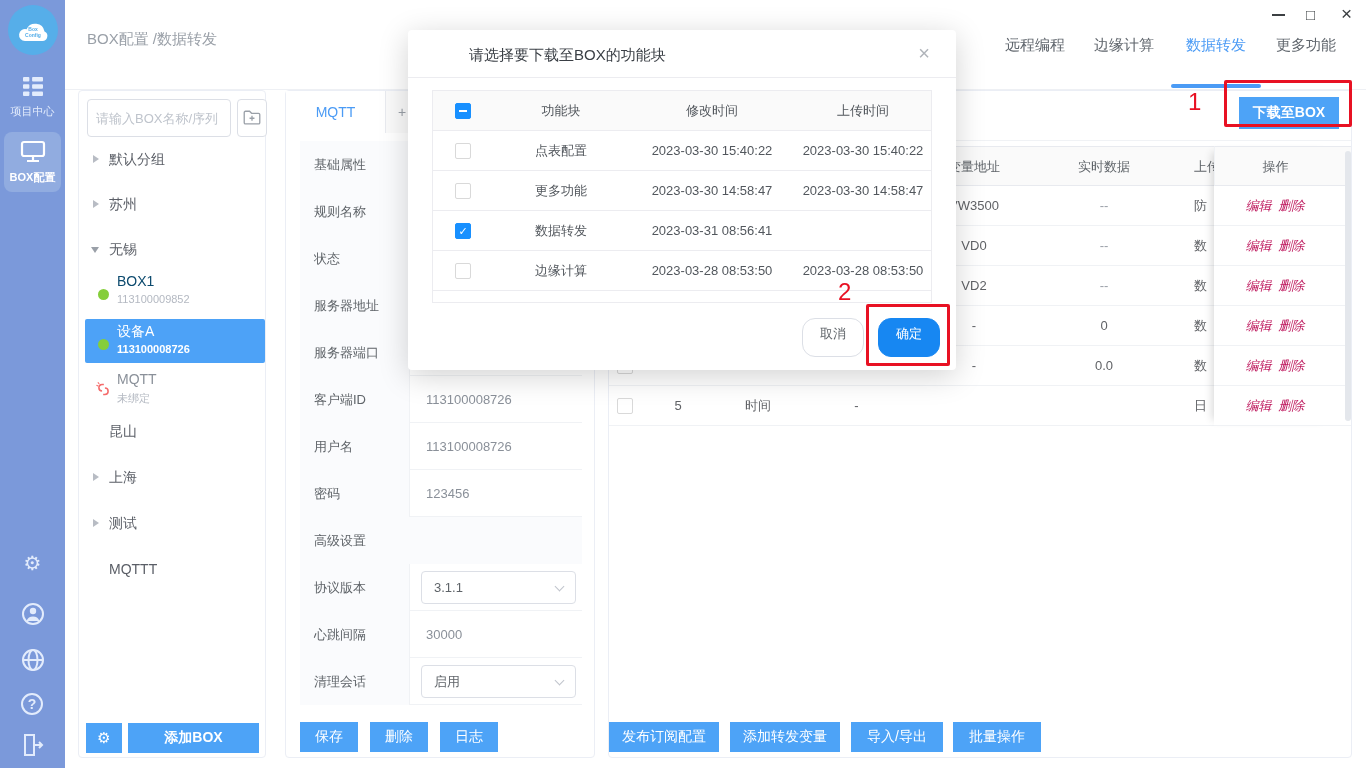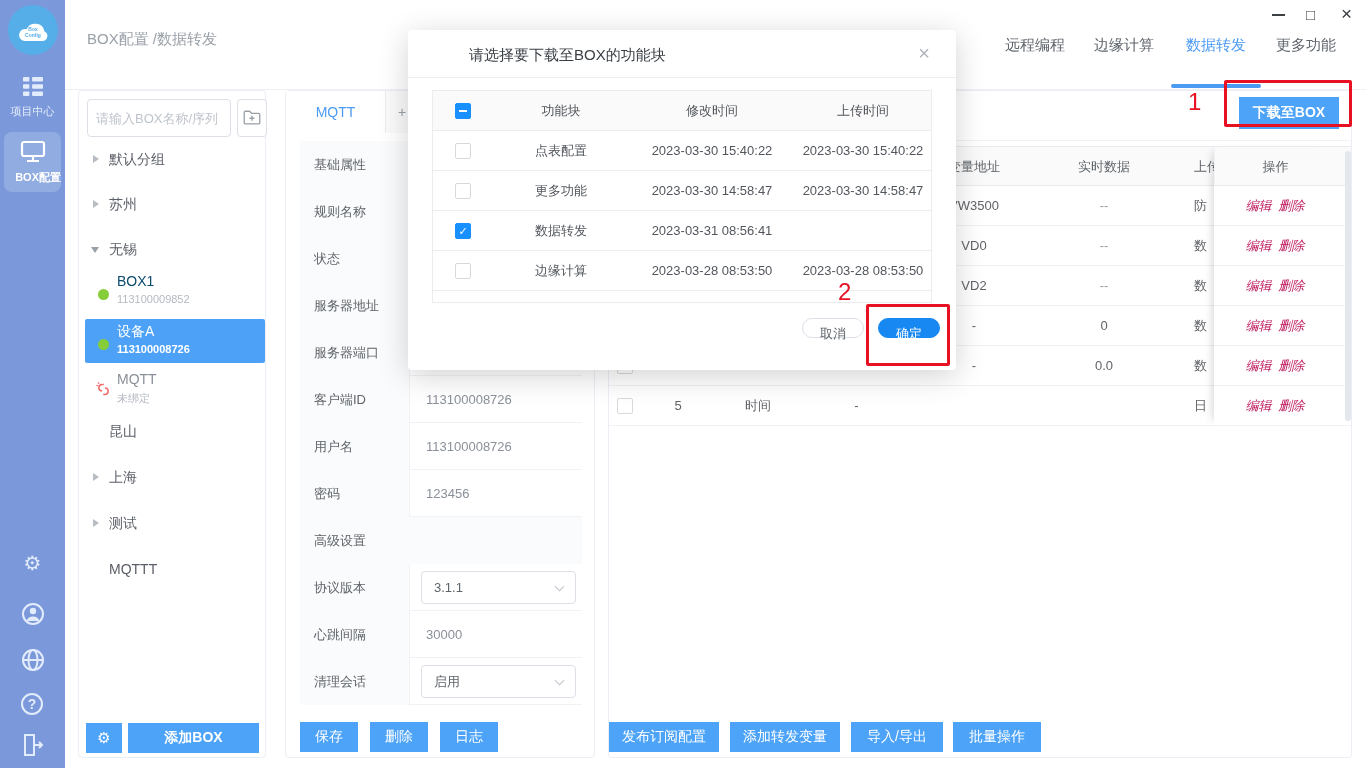--- a/index.html
+++ b/index.html
@@ -7,21 +7,21 @@
   .abs { position:absolute; }
 
   
   .rail { left:0; top:0; width:65px; height:768px; background:#7b99da; z-index:3; }
   .logo { left:8px; top:5px; width:50px; height:50px; border-radius:50%; background:#56aee9; }
   .logo svg { position:absolute; left:8px; top:12px; }
   .logo .ltxt { position:absolute; width:100%; text-align:center; font-size:5px; color:#56aee9; font-weight:bold; }
   .rail-item { width:65px; text-align:center; color:#e3ecfc; }
   .rail-item .lbl { display:block; font-size:11px; margin-top:4px; }
   .rail-active { left:4px; top:132px; width:57px; height:60px; background:#91ace0; border-radius:8px; text-align:center; color:#fff; }
-  .rail-active .lbl { display:block; font-size:11px; font-weight:bold; margin-top:2px;text-align:right; }
+  .rail-active .lbl { display:block; font-size:11px; font-weight:bold; margin-top:2px; }
   .rail-ico { font-size:20px; line-height:22px; }
   .circle-ico { width:22px; height:22px; border:2px solid #e3ecfc; border-radius:50%; margin:0 auto; color:#e3ecfc; font-size:14px; font-weight:bold; line-height:19px; text-align:center; }
 
   
   .breadcrumb { left:87px; top:30px; font-size:15px; color:#9aa0a8; z-index:1; }
   .topline { left:65px; top:89px; width:1301px; height:1px; background:#eef0f4; }
   .navtab { top:36px; font-size:15px; color:#60666d; z-index:1; cursor:pointer; }
   .navtab.active { color:#4b9bf5; }
   .nav-underline { left:1171px; top:84px; width:90px; height:4px; background:#4b9bf5; border-radius:2px; }
   .winbtn { top:6px; color:#3c4043; z-index:4; cursor:pointer; text-align:center; }
@@ -76,21 +76,21 @@
   
   .modal { left:408px; top:30px; width:548px; height:340px; background:#fff; border-radius:4px; box-shadow:0 6px 30px rgba(0,0,0,.18); z-index:10; }
   .m-title { position:absolute; left:24px; top:16px; font-size:15px; color:#3a3f45;margin-left:37px; }
   .m-close { position:absolute; right:26px; top:12px; font-size:20px; color:#b0b4ba; cursor:pointer; }
   .m-head-line { position:absolute; left:0; top:47px; width:548px; height:1px; background:#ececf0; }
   .m-table { position:absolute; left:24px; top:60px; width:500px; border:1px solid #ececf0; border-bottom:none; }
   .m-trow { position:relative; width:498px; height:40px; border-bottom:1px solid #ececf0; font-size:13px; }
   .m-trow.hd { background:#fafafa; color:#5f6469; }
   .m-cell { position:absolute; top:0; height:40px; line-height:40px; text-align:center; color:#52575d; }
   .m-strip { position:relative; width:498px; height:12px; border-bottom:1px solid #ececf0; }
-  .m-btn { position:absolute; top:288px; height:20px; border-radius:13px; font-size:13px; cursor:pointer; text-align:center; line-height:30px; }
+  .m-btn { position:absolute; top:288px; height:39px; border-radius:13px; font-size:13px; cursor:pointer; text-align:center; line-height:30px; }
   .m-cancel { left:394px; width:62px; background:#fff; border:1px solid #dcdfe6; color:#5f6469; }
   .m-ok { left:470px; width:62px; background:#1787f2; border:1px solid #1787f2; color:#fff; }
 
   
   .ann-rect { border:3px solid #e81123; border-radius:2px; z-index:30; }
   .ann-num { color:#e81123; font-size:24px; z-index:30; }
 </style>
 </head>
 <body>
 

